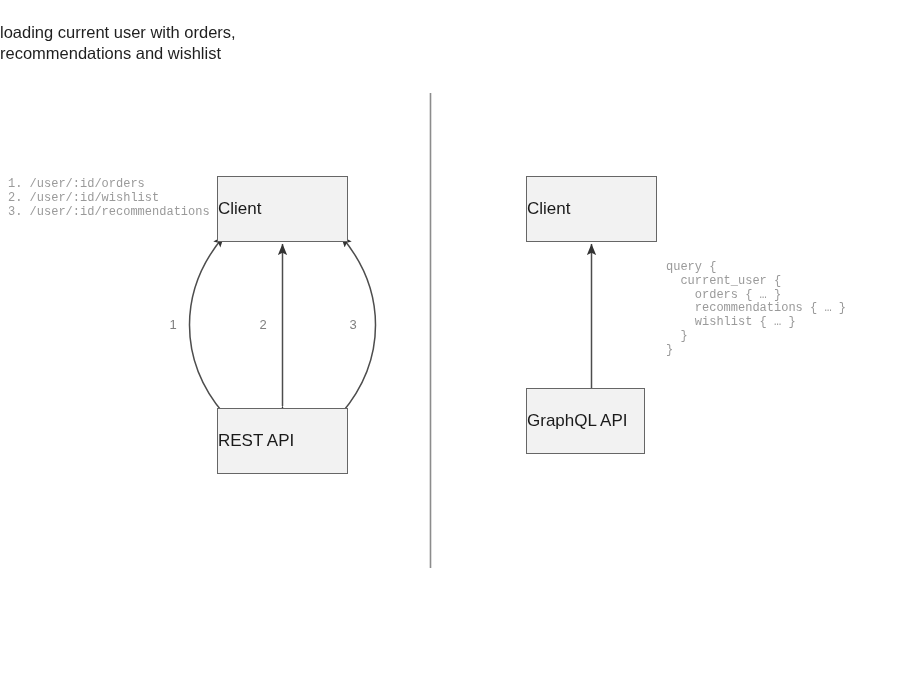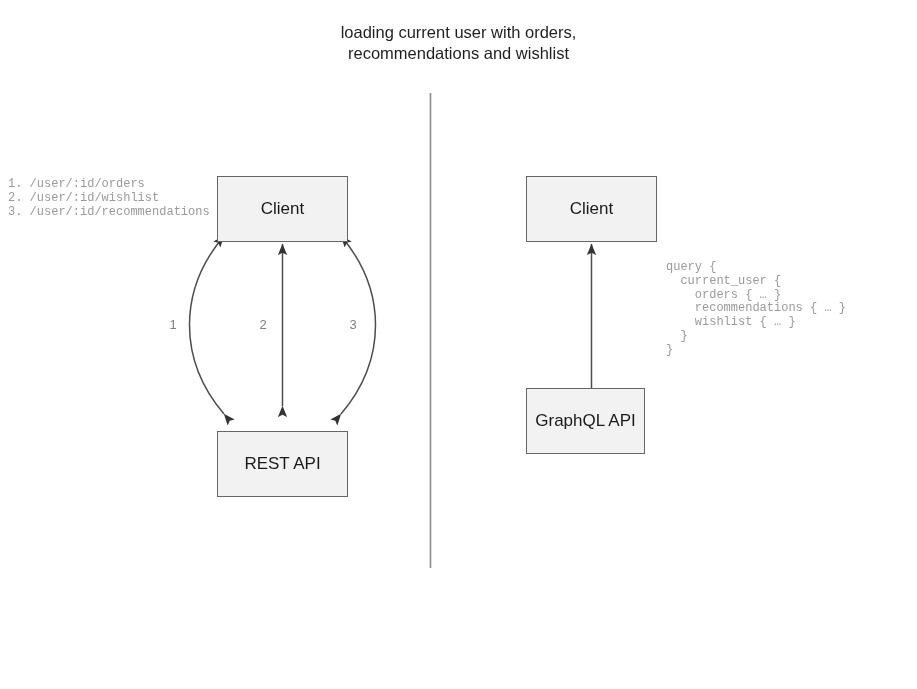--- a/index.html
+++ b/index.html
@@ -23,43 +23,42 @@
     width: 917px;
     height: 689px;
   }
 
   
   .title {
     position: absolute;
     left: 0;
     top: 22px;
     width: 917px;
-    text-align: center;
+    text-align: left;
     font-size: 16.5px;
     line-height: 21px;
     color: #1f1f1f;
     font-family: "Liberation Sans", sans-serif;
     white-space: pre-line;
   }
 
   
   .node {
     position: absolute;
     box-sizing: border-box;
     background: #f2f2f2;
     border: 1.4px solid #666666;
     display: flex;
     align-items: center;
-    justify-content: center;
     font-size: 17px;
     color: #1a1a1a;
     font-family: "Liberation Sans", sans-serif;
   }
   .node-rest-client  { left: 217px; top: 176px; width: 131px; height: 66px; }
-  .node-rest-api     { left: 217px; top: 408px; width: 131px; height: 66px; margin-top: 23px; }
+  .node-rest-api     { left: 217px; top: 408px; width: 131px; height: 66px; }
   .node-gql-client   { left: 526px; top: 176px; width: 131px; height: 66px; }
   .node-gql-api      { left: 526px; top: 388px; width: 119px; height: 66px; }
 
   
   .edge-label {
     position: absolute;
     font-size: 13px;
     color: #808080;
     font-family: "Liberation Sans", sans-serif;
     text-align: center;

